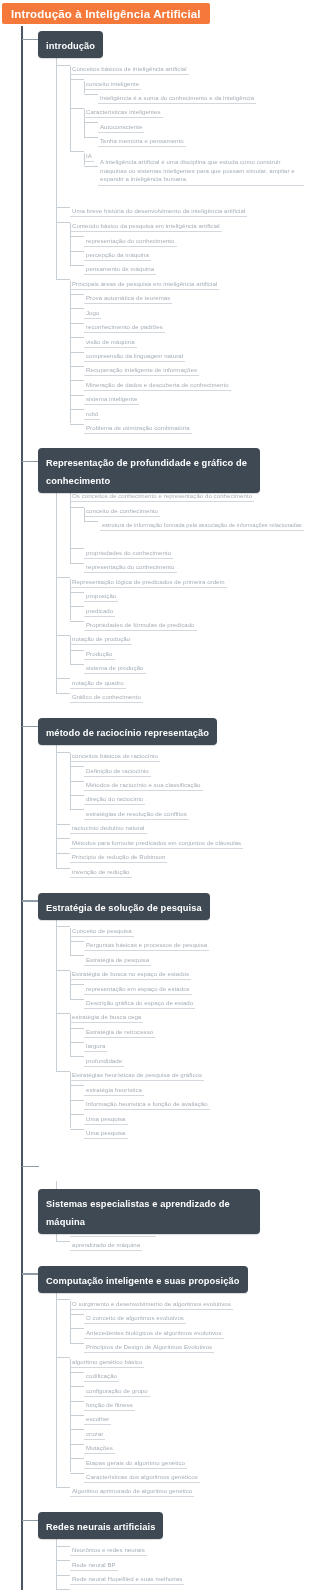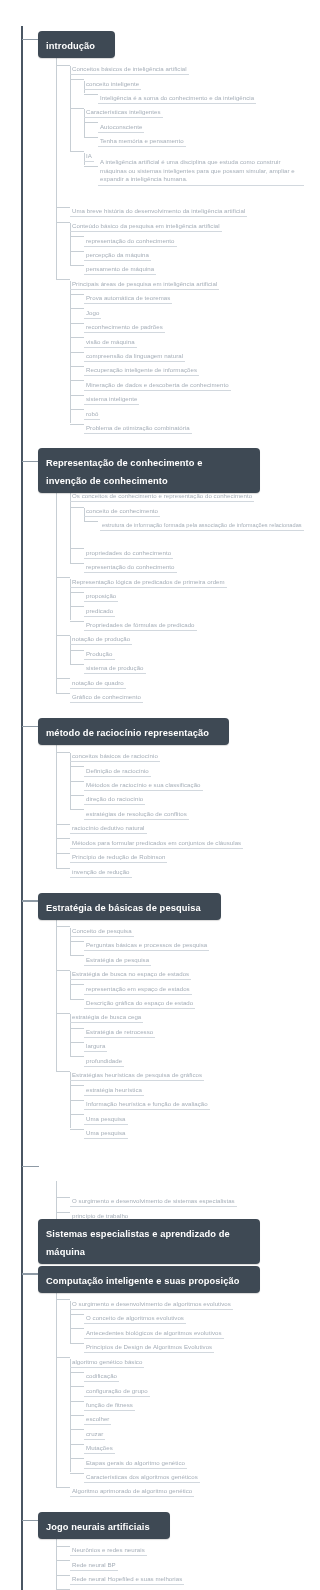--- a/index.html
+++ b/index.html
@@ -44,21 +44,21 @@
     background: #4A5663;
     z-index: 1;
   }
 
   
   .branch {
     position: absolute;
     left: 38px;
     background: #3E4954;
     border-radius: 4px;
-    padding: 4px 20px 5px 8px;
+    padding: 4px 8px 5px 8px;
     z-index: 5;
     box-shadow: 0 1px 1px rgba(0,0,0,.15);
   }
   .branch .txt {
     color: #ffffff;
     font-size: 9.3px;
     font-weight: bold;
     line-height: 11.5px;
     letter-spacing: .1px;
   }
@@ -104,20 +104,23 @@
     position: absolute;
     height: 1.2px;
     background: #C7CED4;
     z-index: 2;
   }
 </style>
 </head>
 <body>
 
 <div id="root">
+  <div class="title-bar">
+    <span class="txt">Introdução à Inteligência Artificial</span>
+  </div>
   <div id="layer">
       <div class="branch-connector" style="top: 38.5px;"></div>
       <div class="branch" style="top: 31px;"><span class="txt">introdução</span></div>
       <div class="node" style="left: 70px; top: 57px;"><span class="txt">Conceitos básicos de inteligência artificial</span></div>
       <div class="elbow-h" style="left: 56px; width: 14px; top: 64.5px;"></div>
       <div class="elbow-v" style="left: 56px; top: 49px; height: 15.5px;"></div>
       <div class="node" style="left: 84px; top: 71.6px;"><span class="txt">conceito inteligente</span></div>
       <div class="elbow-h" style="left: 70px; width: 14px; top: 79.1px;"></div>
       <div class="elbow-v" style="left: 70px; top: 66px; height: 13.1px;"></div>
       <div class="node" style="left: 98px; top: 86px;"><span class="txt">Inteligência é a soma do conhecimento e da inteligência</span></div>
@@ -182,21 +185,21 @@
       <div class="node" style="left: 84px; top: 387.2px;"><span class="txt">sistema inteligente</span></div>
       <div class="elbow-h" style="left: 70px; width: 14px; top: 394.7px;"></div>
       <div class="elbow-v" style="left: 70px; top: 280.8px; height: 113.9px;"></div>
       <div class="node" style="left: 84px; top: 401.6px;"><span class="txt">robô</span></div>
       <div class="elbow-h" style="left: 70px; width: 14px; top: 409.1px;"></div>
       <div class="elbow-v" style="left: 70px; top: 280.8px; height: 128.3px;"></div>
       <div class="node" style="left: 84px; top: 416px;"><span class="txt">Problema de otimização combinatória</span></div>
       <div class="elbow-h" style="left: 70px; width: 14px; top: 423.5px;"></div>
       <div class="elbow-v" style="left: 70px; top: 280.8px; height: 142.7px;"></div>
       <div class="branch-connector" style="top: 460.9px;"></div>
-      <div class="branch" style="top: 448.4px; max-width: 222px;"><span class="txt">Representação de conhecimento e invenção de conhecimento</span></div>
+      <div class="branch" style="top: 448.4px; max-width: 222px;"><span class="txt">Representação de profundidade e gráfico de conhecimento</span></div>
       <div class="node" style="left: 70px; top: 484.4px;"><span class="txt">Os conceitos de conhecimento e representação do conhecimento</span></div>
       <div class="elbow-h" style="left: 56px; width: 14px; top: 491.9px;"></div>
       <div class="elbow-v" style="left: 56px; top: 476.4px; height: 15.5px;"></div>
       <div class="node" style="left: 84px; top: 499px;"><span class="txt">conceito de conhecimento</span></div>
       <div class="elbow-h" style="left: 70px; width: 14px; top: 506.5px;"></div>
       <div class="elbow-v" style="left: 70px; top: 493.4px; height: 13.1px;"></div>
       <div class="node tiny" style="left: 100px; top: 513.4px;"><span class="txt">estrutura de informação formada pela associação de informações relacionadas</span></div>
       <div class="elbow-h" style="left: 84px; width: 14px; top: 520.9px;"></div>
       <div class="elbow-v" style="left: 84px; top: 508px; height: 12.9px;"></div>
       <div class="node" style="left: 84px; top: 540.8px;"><span class="txt">propriedades do conhecimento</span></div>
@@ -255,21 +258,21 @@
       <div class="node" style="left: 70px; top: 830.8px;"><span class="txt">Métodos para formular predicados em conjuntos de cláusulas</span></div>
       <div class="elbow-h" style="left: 56px; width: 14px; top: 838.3px;"></div>
       <div class="elbow-v" style="left: 56px; top: 736px; height: 102.3px;"></div>
       <div class="node" style="left: 70px; top: 845.4px;"><span class="txt">Princípio de redução de Robinson</span></div>
       <div class="elbow-h" style="left: 56px; width: 14px; top: 852.9px;"></div>
       <div class="elbow-v" style="left: 56px; top: 736px; height: 116.9px;"></div>
       <div class="node" style="left: 70px; top: 860px;"><span class="txt">invenção de redução</span></div>
       <div class="elbow-h" style="left: 56px; width: 14px; top: 867.5px;"></div>
       <div class="elbow-v" style="left: 56px; top: 736px; height: 131.5px;"></div>
       <div class="branch-connector" style="top: 900.1px;"></div>
-      <div class="branch" style="top: 892.6px;"><span class="txt">Estratégia de básicas de pesquisa</span></div>
+      <div class="branch" style="top: 892.6px;"><span class="txt">Estratégia de solução de pesquisa</span></div>
       <div class="node" style="left: 70px; top: 918.6px;"><span class="txt">Conceito de pesquisa</span></div>
       <div class="elbow-h" style="left: 56px; width: 14px; top: 926.1px;"></div>
       <div class="elbow-v" style="left: 56px; top: 910.6px; height: 15.5px;"></div>
       <div class="node" style="left: 84px; top: 933.2px;"><span class="txt">Perguntas básicas e processos de pesquisa</span></div>
       <div class="elbow-h" style="left: 70px; width: 14px; top: 940.7px;"></div>
       <div class="elbow-v" style="left: 70px; top: 927.6px; height: 13.1px;"></div>
       <div class="node" style="left: 84px; top: 947.6px;"><span class="txt">Estratégia de pesquisa</span></div>
       <div class="elbow-h" style="left: 70px; width: 14px; top: 955.1px;"></div>
       <div class="elbow-v" style="left: 70px; top: 927.6px; height: 27.5px;"></div>
       <div class="node" style="left: 70px; top: 962px;"><span class="txt">Estratégia de busca no espaço de estados</span></div>
@@ -302,21 +305,21 @@
       <div class="node" style="left: 84px; top: 1092.2px;"><span class="txt">Informação heurística e função de avaliação</span></div>
       <div class="elbow-h" style="left: 70px; width: 14px; top: 1099.7px;"></div>
       <div class="elbow-v" style="left: 70px; top: 1072.2px; height: 27.5px;"></div>
       <div class="node" style="left: 84px; top: 1106.6px;"><span class="txt">Uma pesquisa</span></div>
       <div class="elbow-h" style="left: 70px; width: 14px; top: 1114.1px;"></div>
       <div class="elbow-v" style="left: 70px; top: 1072.2px; height: 41.9px;"></div>
       <div class="node" style="left: 84px; top: 1121px;"><span class="txt">Uma pesquisa</span></div>
       <div class="elbow-h" style="left: 70px; width: 14px; top: 1128.5px;"></div>
       <div class="elbow-v" style="left: 70px; top: 1072.2px; height: 56.3px;"></div>
       <div class="branch-connector" style="top: 1165.9px;"></div>
-      <div class="branch" style="top: 1219px; max-width: 222px;"><span class="txt">Sistemas especialistas e aprendizado de máquina</span></div>
+      <div class="branch" style="top: 1189px; max-width: 222px;"><span class="txt">Sistemas especialistas e aprendizado de máquina</span></div>
       <div class="node" style="left: 70px; top: 1189.4px;"><span class="txt">O surgimento e desenvolvimento de sistemas especialistas</span></div>
       <div class="elbow-h" style="left: 56px; width: 14px; top: 1196.9px;"></div>
       <div class="elbow-v" style="left: 56px; top: 1181.4px; height: 15.5px;"></div>
       <div class="node" style="left: 70px; top: 1204px;"><span class="txt">princípio de trabalho</span></div>
       <div class="elbow-h" style="left: 56px; width: 14px; top: 1211.5px;"></div>
       <div class="elbow-v" style="left: 56px; top: 1181.4px; height: 30.1px;"></div>
       <div class="node" style="left: 70px; top: 1218.6px;"><span class="txt">Principais processos e modos</span></div>
       <div class="elbow-h" style="left: 56px; width: 14px; top: 1226.1px;"></div>
       <div class="elbow-v" style="left: 56px; top: 1181.4px; height: 44.7px;"></div>
       <div class="node" style="left: 70px; top: 1233.2px;"><span class="txt">aprendizado de máquina</span></div>
@@ -360,21 +363,21 @@
       <div class="node" style="left: 84px; top: 1450.6px;"><span class="txt">Etapas gerais do algoritmo genético</span></div>
       <div class="elbow-h" style="left: 70px; width: 14px; top: 1458.1px;"></div>
       <div class="elbow-v" style="left: 70px; top: 1358.6px; height: 99.5px;"></div>
       <div class="node" style="left: 84px; top: 1465px;"><span class="txt">Características dos algoritmos genéticos</span></div>
       <div class="elbow-h" style="left: 70px; width: 14px; top: 1472.5px;"></div>
       <div class="elbow-v" style="left: 70px; top: 1358.6px; height: 113.9px;"></div>
       <div class="node" style="left: 70px; top: 1479.4px;"><span class="txt">Algoritmo aprimorado de algoritmo genético</span></div>
       <div class="elbow-h" style="left: 56px; width: 14px; top: 1486.9px;"></div>
       <div class="elbow-v" style="left: 56px; top: 1283.8px; height: 203.1px;"></div>
       <div class="branch-connector" style="top: 1519.5px;"></div>
-      <div class="branch" style="top: 1512px;"><span class="txt">Jogo neurais artificiais</span></div>
+      <div class="branch" style="top: 1512px;"><span class="txt">Redes neurais artificiais</span></div>
       <div class="node" style="left: 70px; top: 1538px;"><span class="txt">Neurônios e redes neurais</span></div>
       <div class="elbow-h" style="left: 56px; width: 14px; top: 1545.5px;"></div>
       <div class="elbow-v" style="left: 56px; top: 1530px; height: 15.5px;"></div>
       <div class="node" style="left: 70px; top: 1552.6px;"><span class="txt">Rede neural BP</span></div>
       <div class="elbow-h" style="left: 56px; width: 14px; top: 1560.1px;"></div>
       <div class="elbow-v" style="left: 56px; top: 1530px; height: 30.1px;"></div>
       <div class="node" style="left: 70px; top: 1567.2px;"><span class="txt">Rede neural Hopefiled e suas melhorias</span></div>
       <div class="elbow-h" style="left: 56px; width: 14px; top: 1574.7px;"></div>
       <div class="elbow-v" style="left: 56px; top: 1530px; height: 44.7px;"></div>
       <div class="node" style="left: 70px; top: 1581.8px;"><span class="txt">Redes Neurais Convolucionais e Aprendizado Profundo</span></div>

